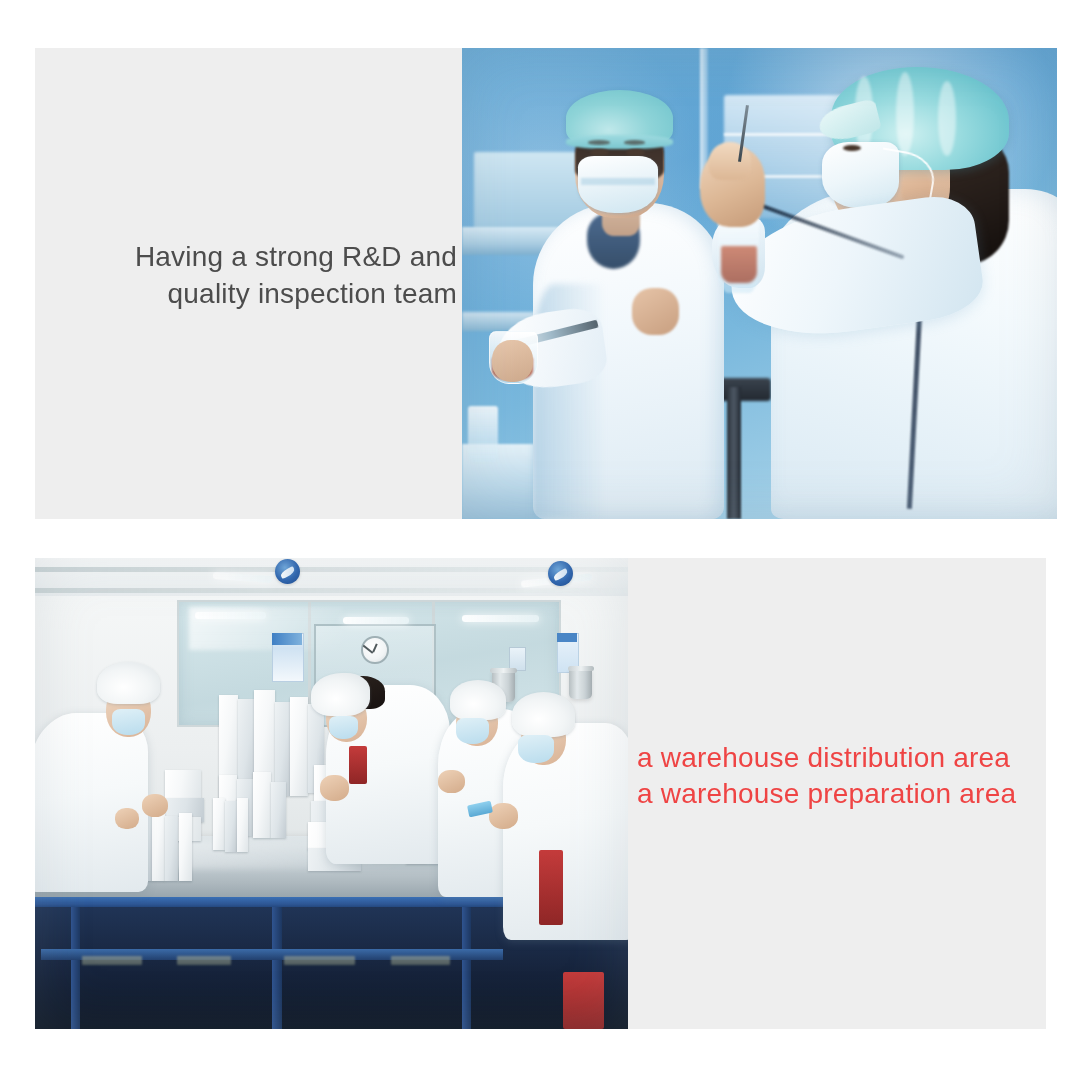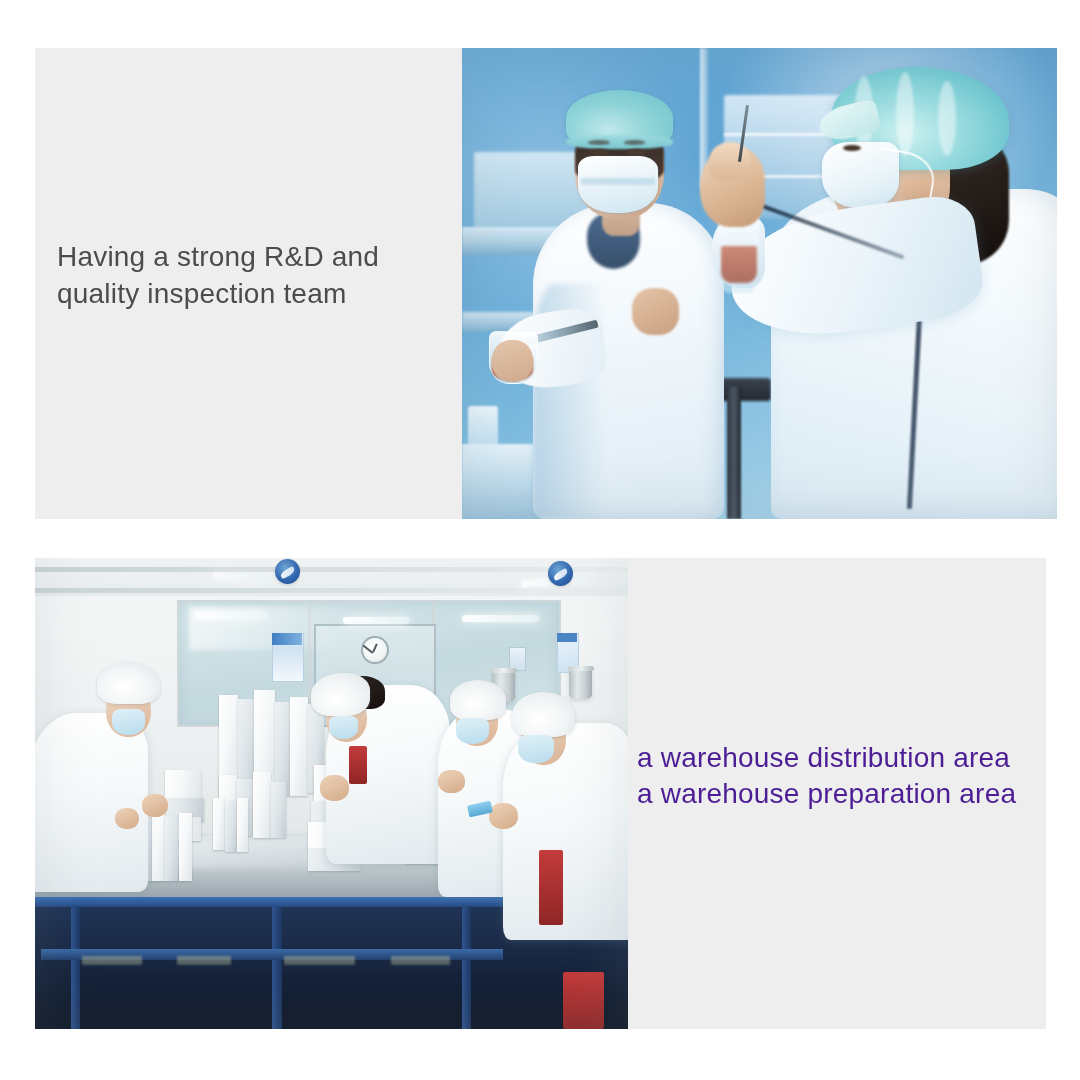--- a/index.html
+++ b/index.html
@@ -22,20 +22,21 @@
     background: #ffffff;
   }
 
   
   .block-top {
     position: absolute;
     left: 35px;
     top: 48px;
     width: 1010px;
     height: 471px;
+    text-align: right;
   }
   .panel-gray-top {
     position: absolute;
     left: 0;
     top: 0;
     width: 427px;
     height: 471px;
     background: #eeeeee;
   }
   .caption-top {
@@ -75,21 +76,21 @@
     top: 0;
     width: 418px;
     height: 471px;
     background: #eeeeee;
   }
   .caption-bottom {
     position: absolute;
     left: 602px;
     top: 182px;
     width: 410px;
-    color: #4c1d95;
+    color: #ef4444;
     font-size: 28px;
     line-height: 36px;
     font-weight: 300;
     letter-spacing: 0.2px;
     white-space: pre-line;
   }
   .photo-bottom {
     position: absolute;
     left: 0;
     top: 0;

